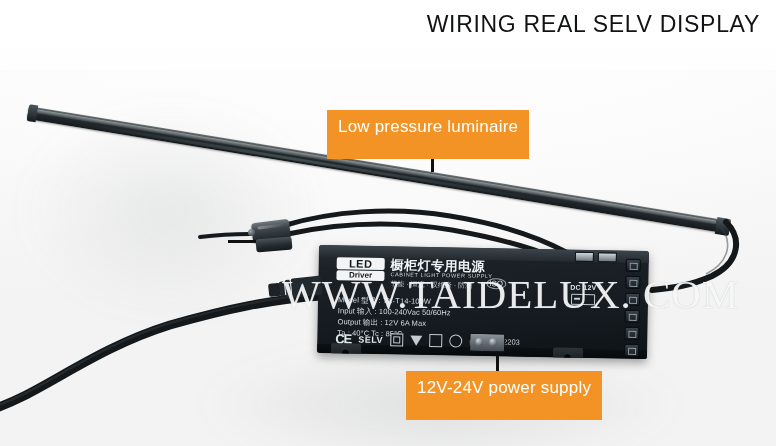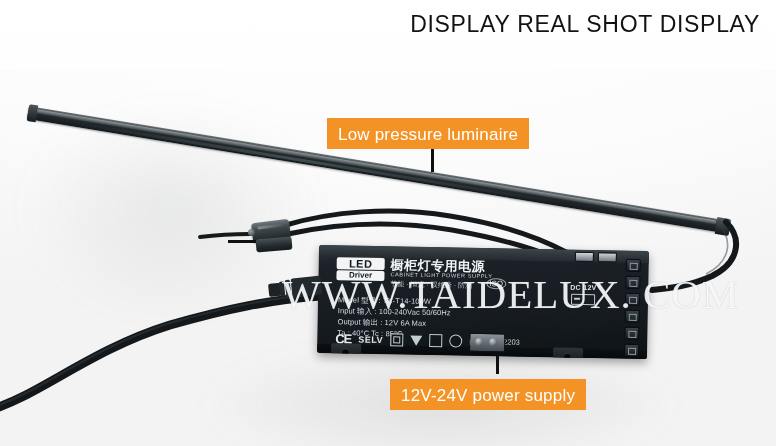--- a/index.html
+++ b/index.html
@@ -392,52 +392,51 @@
     pointer-events: none;
   }
 
   
   .callout {
     position: absolute;
     background: #f39325;
     color: #ffffff;
     font-size: 17px;
     line-height: 1;
-    padding: 8px 11px 6px 11px;
+    padding: 8px 11px 24px 11px;
     white-space: nowrap;
     letter-spacing: 0.2px;
-    margin-top: 8px;
   }
   .lead {
     position: absolute;
     background: #101010;
   }
   .lead-v { width: 3px; }
   .lead-h { height: 3px; }
 
   #co-lum   { left: 327px; top: 110px; }
   #lead-lum { left: 431px; top: 140px; height: 32px; }
 
   #co-sw    { left: 78px;  top: 226px; }
   #lead-sw  { left: 228px; top: 240px; width: 28px; }
 
-  #co-psu   { left: 390px; top: 371px; }
+  #co-psu   { left: 406px; top: 371px; }
   #lead-psu { left: 496px; top: 356px; height: 18px; }
 </style>
 </head>
 <body>
 
 <div id="stage">
 
   <div class="bg-base"></div>
   <div class="bg-sheen-top"></div>
   <div class="bg-shadow-left"></div>
   <div class="bg-shadow-bottom"></div>
 
-  <div class="title">DISPLAY REAL SHOT DISPLAY</div>
+  <div class="title">WIRING REAL SELV DISPLAY</div>
 
   <div class="bar-wrap">
     <div class="bar-body">
       <div class="bar-lens"></div>
       <div class="bar-sheen"></div>
     </div>
     <div class="bar-endcap-l"></div>
     <div class="bar-endcap-r"></div>
   </div>
 

